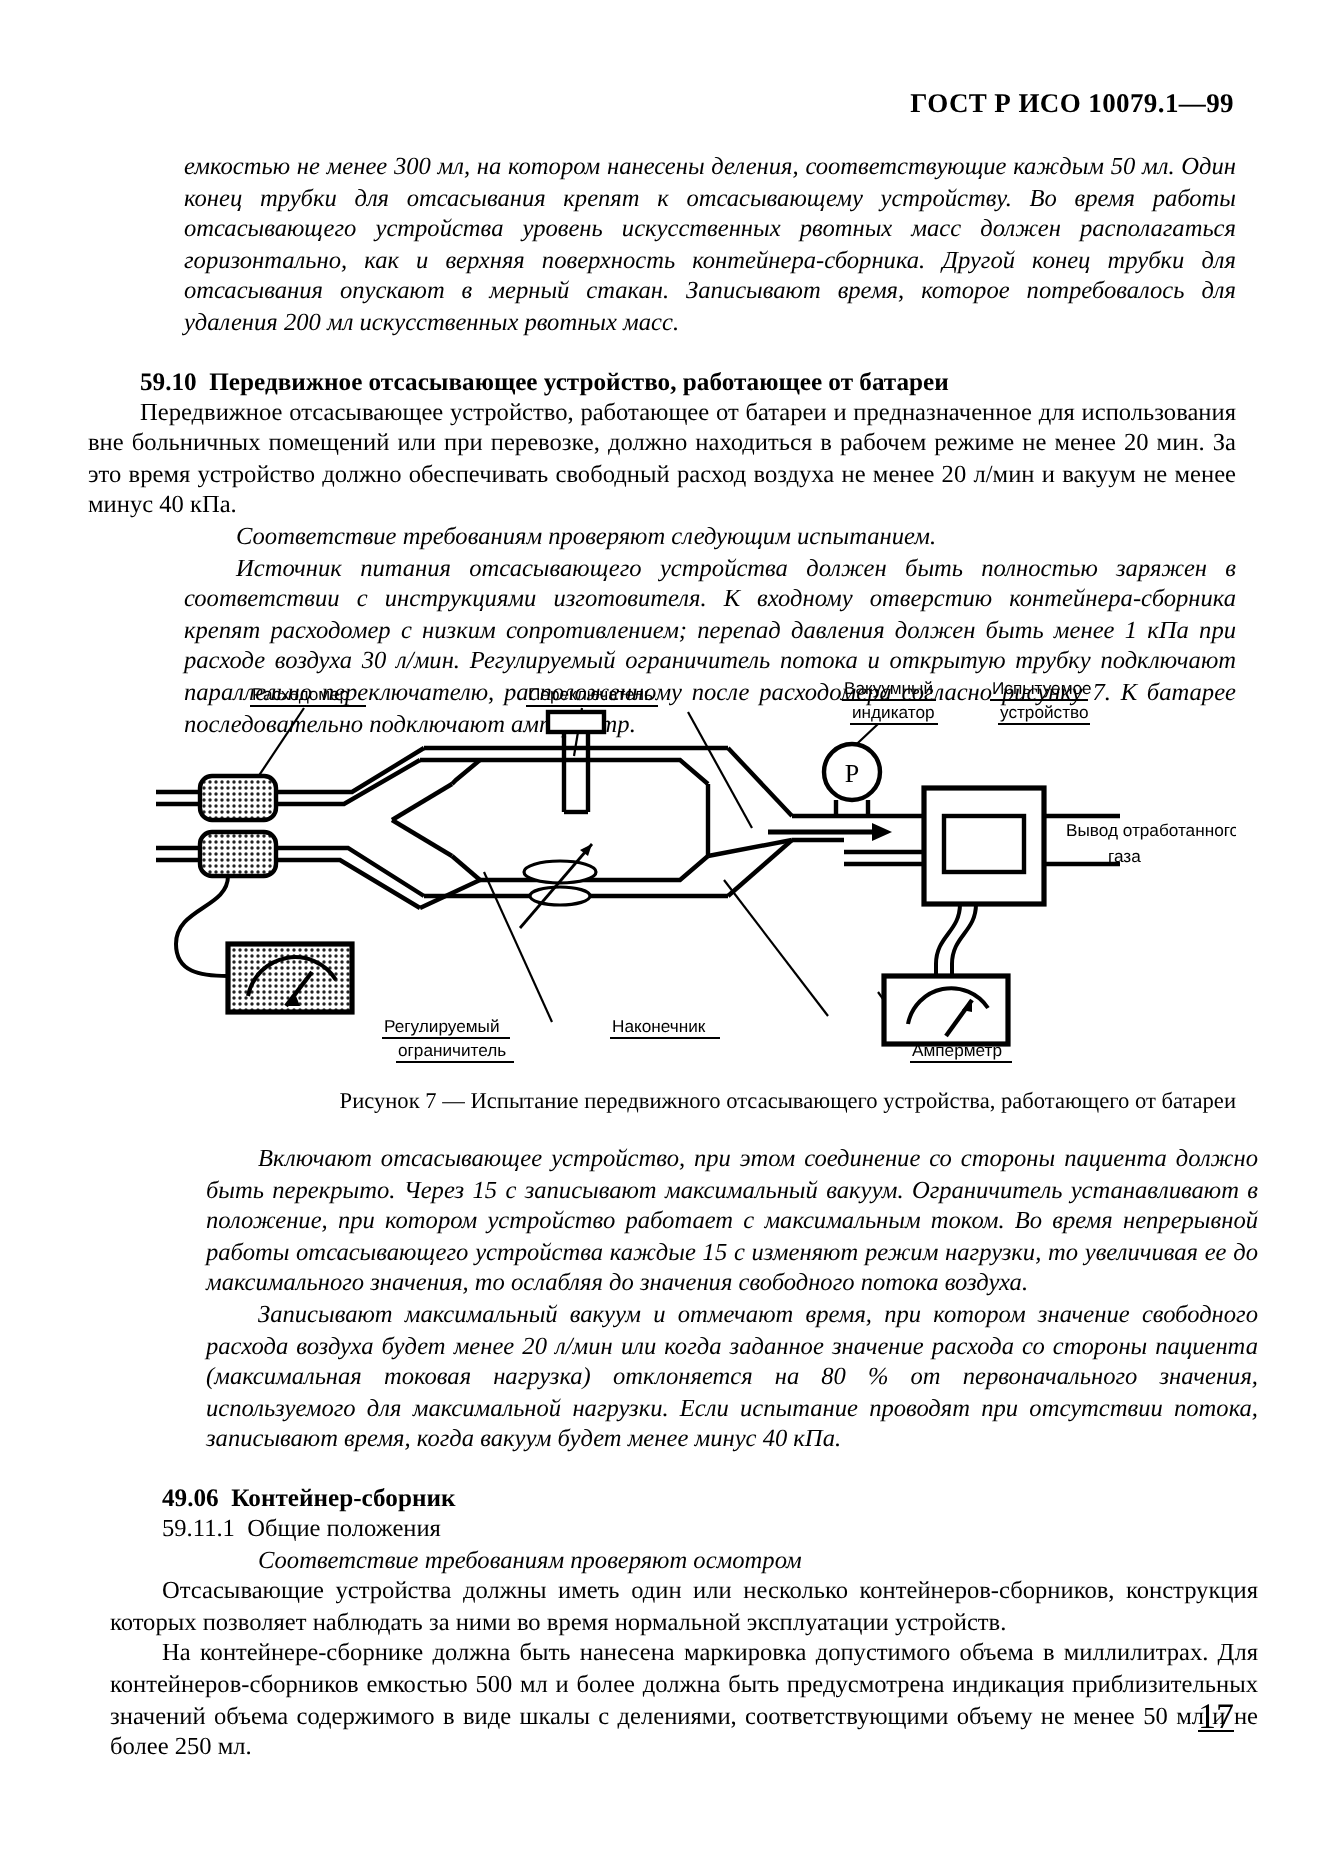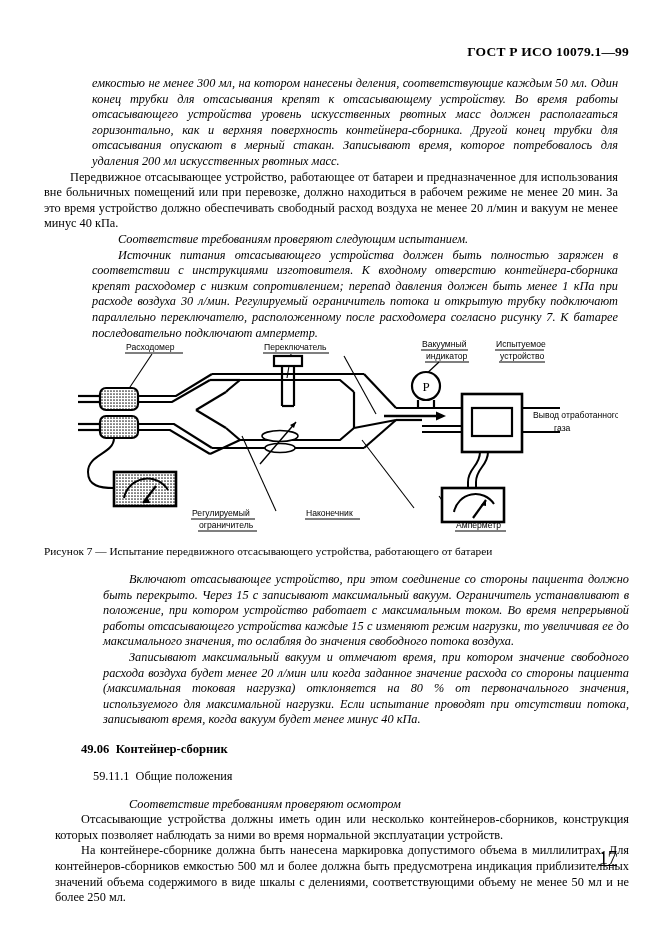--- a/index.html
+++ b/index.html
@@ -17,21 +17,21 @@
   }
   .page {
     position: absolute;
     left: 0; top: 0;
     width: 661px;
     height: 935px;
     background: #fff;
   }
   .header {
     position: absolute;
-    right: 32px;
+    right: 44px;
     top: 44px;
     font-family: "Liberation Serif", serif;
     font-weight: bold;
     font-size: 13.5px;
     letter-spacing: 0.2px;
     white-space: nowrap;
   }
   .content {
     position: absolute;
     left: 44px;
@@ -64,39 +64,39 @@
     letter-spacing: 2.2px;
   }
   h3.sec {
     margin: 13px 0 0 0;
     font-size: 12.6px;
     font-weight: bold;
     text-indent: 26px;
     line-height: 16px;
   }
   h4.subsec {
-    margin: 12px;
+    margin: 0;
     font-size: 12.3px;
     font-weight: normal;
     text-indent: 26px;
     line-height: 15.6px;
   }
   .fig-wrap {
     position: absolute;
     left: 44px;
     top: 336px;
     width: 574px;
     height: 225px;
   }
   .fig-caption {
     position: absolute;
     left: 0;
     top: 208px;
     width: 574px;
-    text-align: left;
+    text-align: right;
     font-size: 11.3px;
     line-height: 14px;
   }
   .lower {
     position: absolute;
     left: 55px;
     top: 572px;
     width: 574px;
   }
   .pageno {
@@ -119,20 +119,21 @@
 
 <div class="page">
 
   <div class="header">ГОСТ Р ИСО 10079.1—99</div>
 
   <div class="content">
 
     <p class="ital">емкостью не менее 300 мл, на котором нанесены деления, соответствующие каждым 50 мл. Один конец трубки для отсасывания крепят к отсасывающему устройству. Во время работы отсасывающего устройства уровень искусственных рвотных масс должен располагаться горизонтально, как и верхняя поверхность контейнера-сборника. Другой конец трубки для отсасывания опускают в мерный стакан. Записывают время, которое потребовалось для удаления 200 мл искусственных рвотных масс.</p>
 
 
+    <h3 class="sec"><span>59.10</span>&nbsp;&nbsp;<span>Передвижное отсасывающее устройство, работающее от батареи</span></h3>
 
     <p class="ind">Передвижное отсасывающее устройство, работающее от батареи и предназначенное для использования вне больничных помещений или при перевозке, должно находиться в рабочем режиме не менее 20 мин. За это время устройство должно обеспечивать свободный расход воздуха не менее 20 л/мин и вакуум не менее минус 40 кПа.</p>
     <p class="ind ital">Соответствие требованиям проверяют следующим испытанием.</p>
     <p class="ind ital">Источник питания отсасывающего устройства должен быть полностью заряжен в соответствии с инструкциями изготовителя. К входному отверстию контейнера-сборника крепят расходомер с низким сопротивлением; перепад давления должен быть менее 1 кПа при расходе воздуха 30 л/мин. Регулируемый ограничитель потока и открытую трубку подключают параллельно переключателю, расположенному после расходомера согласно рисунку 7. К батарее последовательно подключают амперметр.</p>
   </div>
 
   <div class="fig-wrap">
     <svg width="574" height="200" viewBox="0 0 574 200">
 
       <g stroke="#000" stroke-width="1.1" fill="none">

